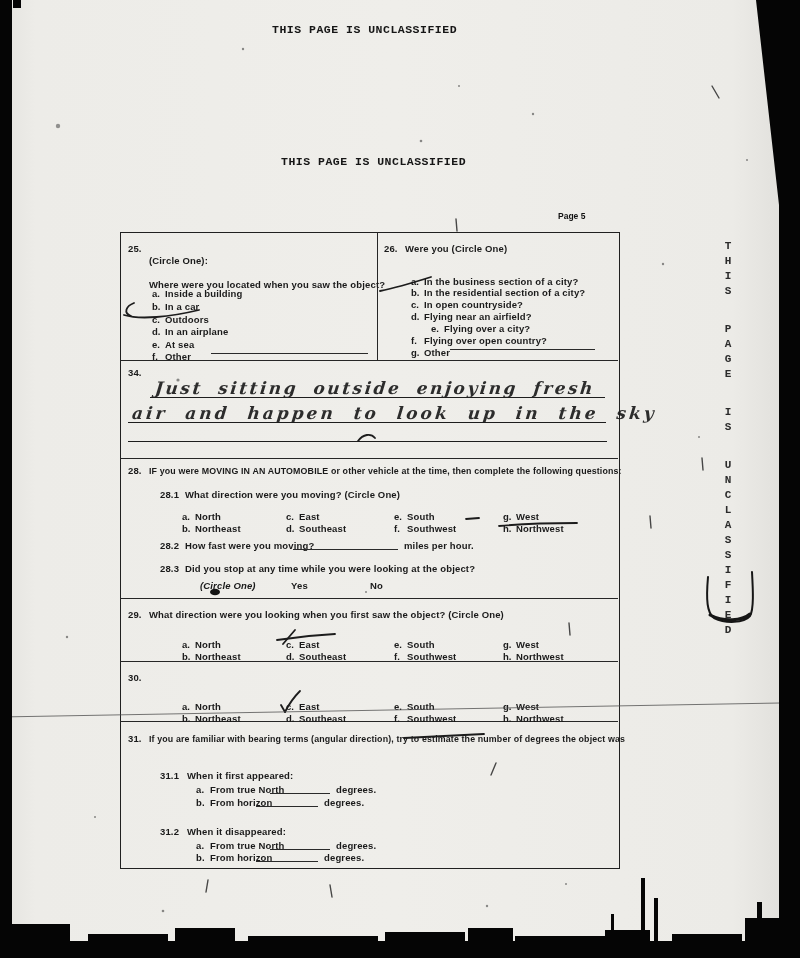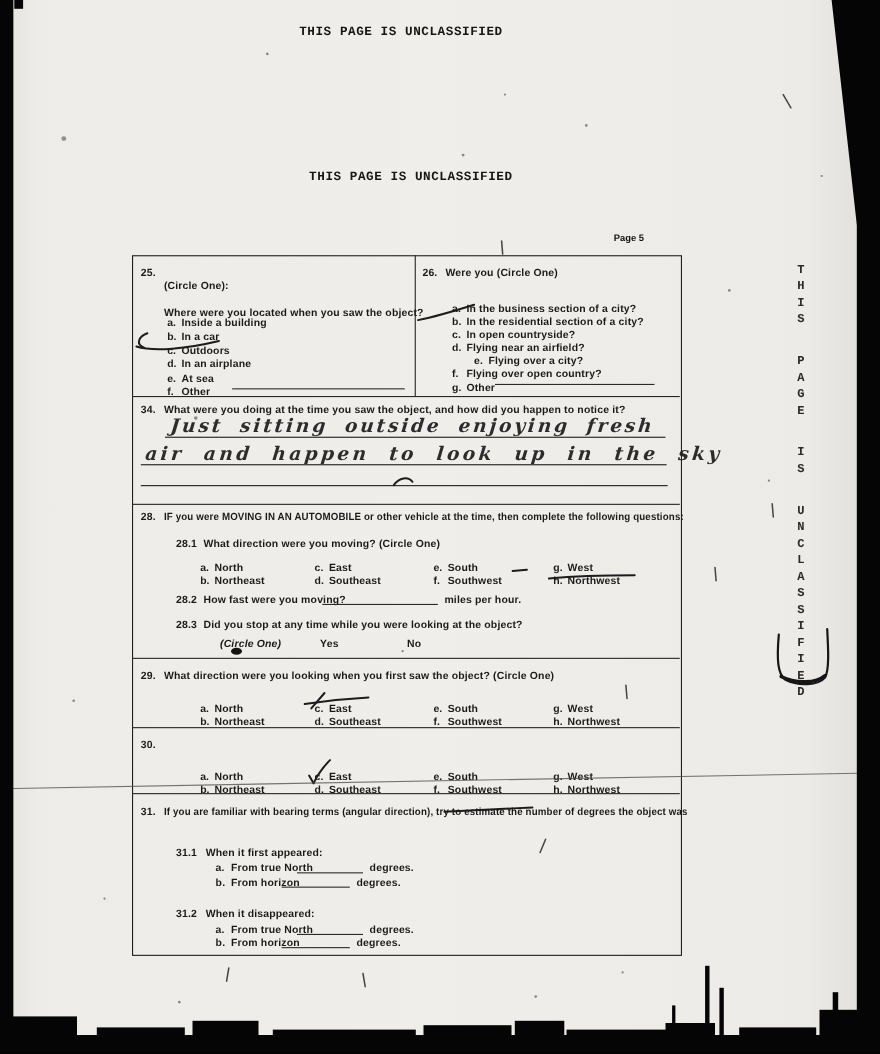--- a/index.html
+++ b/index.html
@@ -63,21 +63,20 @@
   <div class="opt" style="left:411px;top:271px;"><span class="L">a.</span><span class="lab">In the business section of a city?</span></div>
   <div class="opt" style="left:411px;top:282px;"><span class="L">b.</span><span class="lab">In the residential section of a city?</span></div>
   <div class="opt" style="left:411px;top:294px;"><span class="L">c.</span><span class="lab">In open countryside?</span></div>
   <div class="opt" style="left:411px;top:306px;"><span class="L">d.</span><span class="lab">Flying near an airfield?</span></div>
   <div class="opt" style="left:411px;top:318px;margin-left:20px;"><span class="L">e.</span><span class="lab">Flying over a city?</span></div>
   <div class="opt" style="left:411px;top:330px;"><span class="L">f.</span><span class="lab">Flying over open country?</span></div>
   <div class="opt" style="left:411px;top:342px;"><span class="L">g.</span><span class="lab">Other</span></div>
   <div class="blank" style="left:450px;top:349px;width:145px;"></div>
 
   <div class="t" style="left:128px;top:368px;">34.</div>
-  <div class="t" style="left:149px;top:368px;">What were you doing at the time you saw the object, and how did you happen to notice it?</div>
   <div class="hw" style="left:155px;top:380px;">Just sitting outside enjoying fresh</div>
   <div class="hw" style="left:132px;top:405px;letter-spacing:3px;word-spacing:9px;">air and happen to look up in the sky</div>
   <div class="rule" style="left:150px;top:397px;width:455px;"></div>
   <div class="rule" style="left:128px;top:422px;width:478px;"></div>
   <div class="rule" style="left:128px;top:441px;width:479px;"></div>
 
   <div class="t" style="left:128px;top:466px;">28.</div>
   <div class="t fit" style="left:149px;top:466px;">IF you were MOVING IN AN AUTOMOBILE or other vehicle at the time, then complete the following questions:</div>
   <div class="t" style="left:160px;top:490px;">28.1</div>
   <div class="t" style="left:185px;top:490px;">What direction were you moving? (Circle One)</div>

